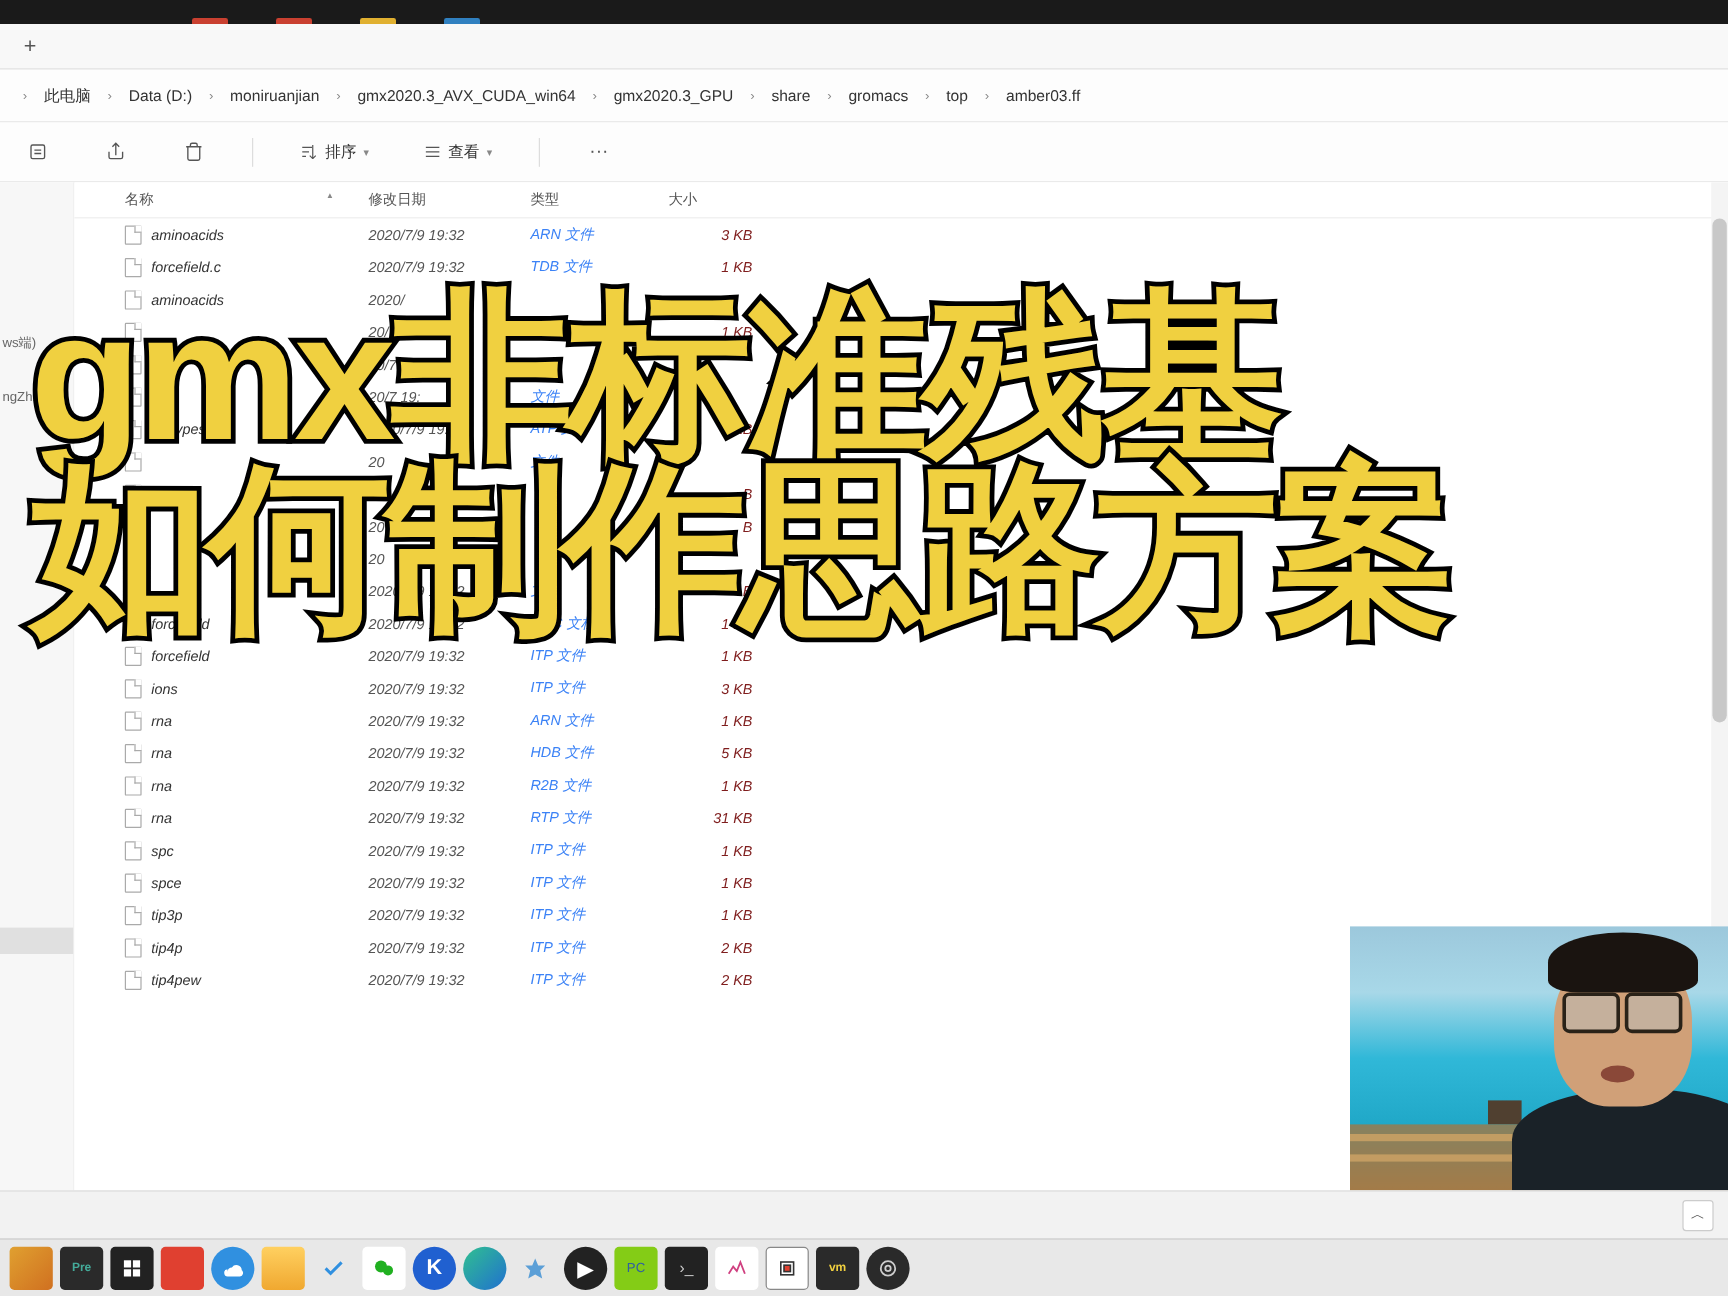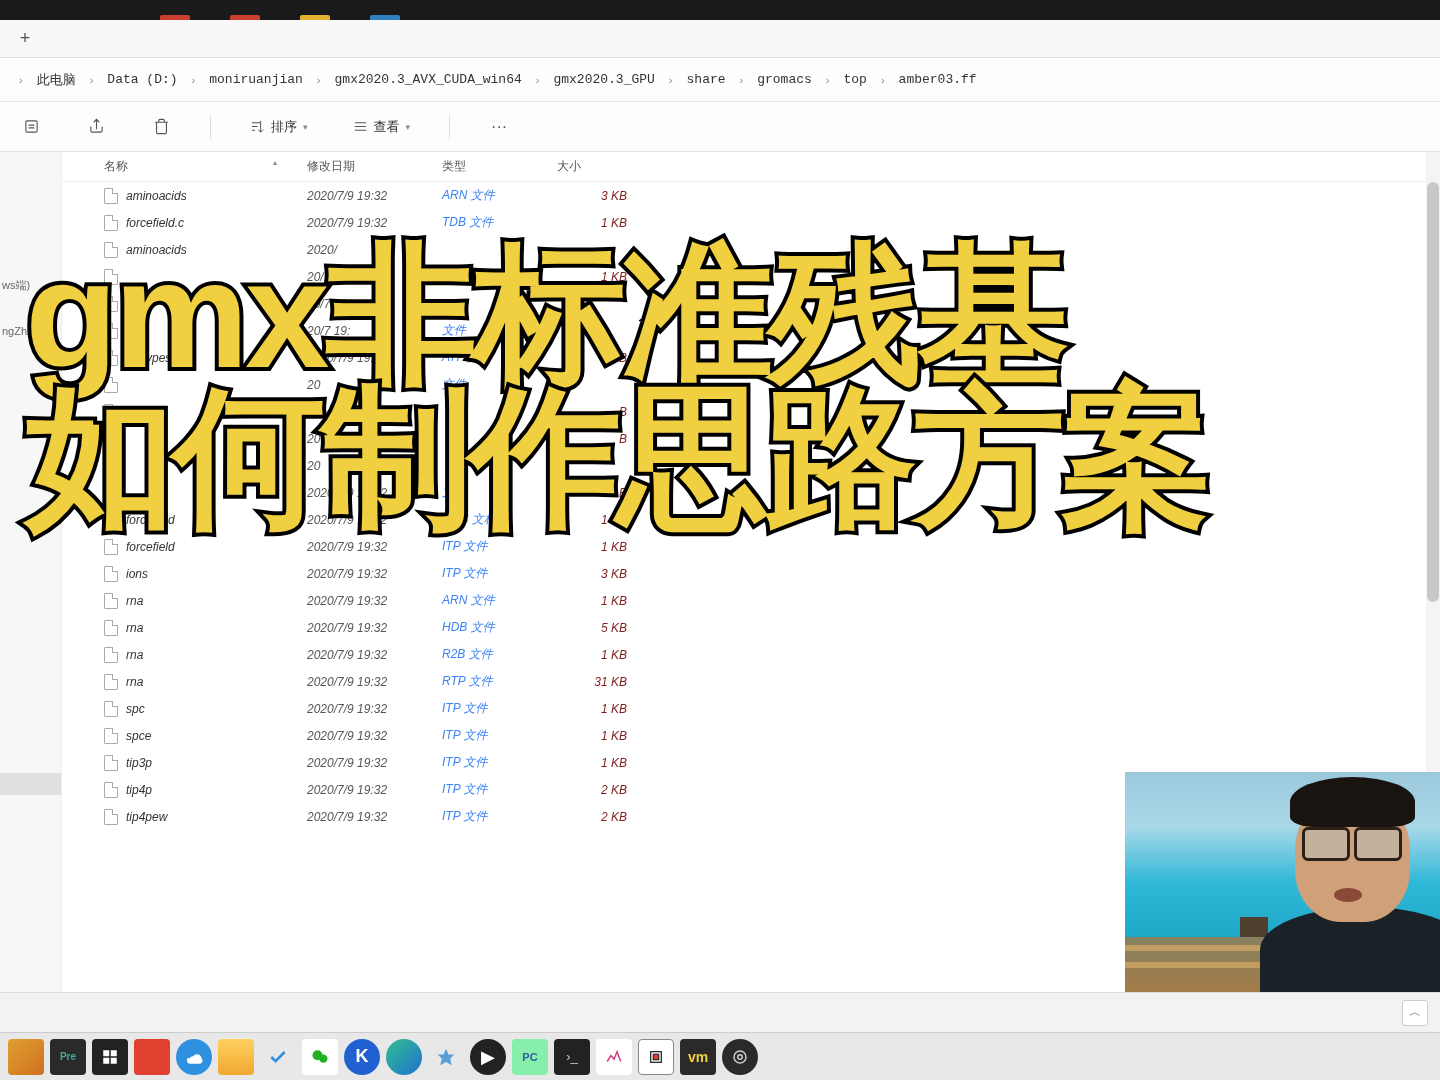--- a/index.html
+++ b/index.html
@@ -9,21 +9,21 @@
 .topbar-icon { width: 30px; height: 5px; border-radius: 2px 2px 0 0; }
 .ti-red { background: #c94030; }
 .ti-yellow { background: #e0b030; }
 .ti-blue { background: #3080c0; }
 
 .tabstrip { height: 38px; background: #f8f8f8; border-bottom: 1px solid #ddd; display: flex; align-items: center; padding-left: 10px; }
 .newtab { width: 30px; height: 30px; display: flex; align-items: center; justify-content: center; font-size: 18px; color: #555; cursor: pointer; }
 
 .addressbar { height: 44px; background: #fdfdfd; border-bottom: 1px solid #e5e5e5; display: flex; align-items: center; padding: 0 15px; gap: 8px; font-size: 13px; color: #333; }
 .nav-arrow { padding: 0 4px; color: #888; font-size: 11px; }
-.crumb { cursor: pointer; padding: 4px 2px; font-family: Liberation Mono, monospace; }
+.crumb { cursor: pointer; padding: 4px 2px; }
 .searchbox { margin-left: auto; width: 250px; height: 30px; border: 1px solid #ddd; background: #fff; padding: 0 10px; font-size: 12px; color: #888; display: flex; align-items: center; }
 
 .toolbar { height: 50px; background: #fdfdfd; border-bottom: 1px solid #e5e5e5; display: flex; align-items: center; padding: 0 15px; gap: 33px; }
 .tb-icon { width: 32px; height: 32px; display: flex; align-items: center; justify-content: center; color: #555; cursor: pointer; border-radius: 4px; }
 .tb-divider { width: 1px; height: 24px; background: #ddd; }
 .tb-dropdown { display: flex; align-items: center; gap: 6px; font-size: 13px; color: #333; cursor: pointer; padding: 4px 6px; }
 .chev { font-size: 9px; color: #888; }
 
 .content { display: flex; height: calc(100% - 20px - 38px - 44px - 50px - 40px - 48px); background: #fff; }
 .sidebar { width: 62px; background: #f7f7f7; border-right: 1px solid #eee; padding-top: 120px; }
@@ -79,25 +79,25 @@
 .tbi-dark { background: #222; }
 .tbi-red { background: #e04030; }
 .tbi-cloud { background: #3090e0; border-radius: 50%; }
 .tbi-folder { background: linear-gradient(#ffd060,#f0a830); }
 .tbi-todo { color: #3090e0; }
 .tbi-wechat { background: #fff; color: #20b020; }
 .tbi-k { background: #2060d0; color: #fff; font-weight: bold; border-radius: 50%; }
 .tbi-edge { background: linear-gradient(135deg,#30c090,#2070d0); border-radius: 50%; }
 .tbi-y { color: #2080d0; }
 .tbi-play { background: #222; color: #fff; border-radius: 50%; }
-.tbi-py { background: #86efac; color: #3060a0; font-size: 11px; font-weight: bold; }
+.tbi-py { background: #84cc16; color: #3060a0; font-size: 11px; font-weight: normal; }
 .tbi-term { background: #222; color: #ccc; font-size: 13px; }
 .tbi-graph { background: #fff; }
 .tbi-box { background: #fff; border: 1px solid #888; }
-.tbi-vm { background: #2a2a2a; color: #f0d040; font-size: 14px; font-weight: bold; }
+.tbi-vm { background: #2a2a2a; color: #f0d040; font-size: 10px; font-weight: bold; }
 .tbi-obs { background: #2a2a2a; border-radius: 50%; }
 
 svg { display: block; }
 </style>
 </head>
 <body>
 
 <div class="topbar">
   <div class="topbar-icon ti-red"></div>
   <div class="topbar-icon ti-red"></div>

